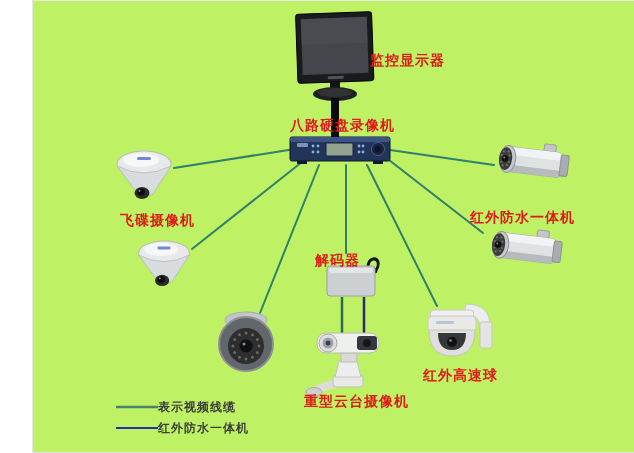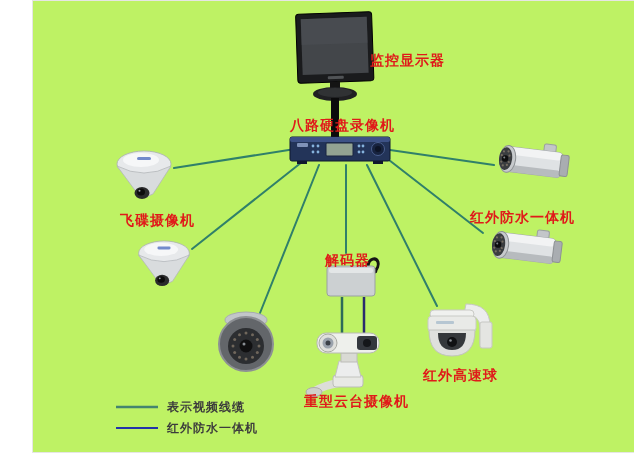--- a/index.html
+++ b/index.html
@@ -10,21 +10,21 @@
     margin-left:32px;
   }
   svg{display:block}
   .lines{position:absolute;left:0;top:0;z-index:1}
   .device{position:absolute;z-index:2}
   .node-label{
     position:absolute;z-index:3;color:#e01a1a;font-weight:bold;
     font-size:14px;line-height:1.15;white-space:nowrap;letter-spacing:1px;
   }
   .legend{position:absolute;left:83px;top:399px;z-index:3;display:flex;flex-direction:column;gap:7px}
-  .legend-row{display:flex;align-items:center;gap:9px;height:14px}
+  .legend-row{display:flex;align-items:center;height:14px}
   .legend-text{font-size:12px;font-weight:600;color:#3c3c3c;letter-spacing:1px;white-space:nowrap}
 </style>
 </head>
 <body>
 
 <div class="canvas">
 
   <svg class="lines" width="634" height="453">
     <g stroke="#30806a" stroke-width="2" stroke-linecap="round" fill="none">
       <path d="M262,148 L141,167"></path>
@@ -211,21 +211,21 @@
       <circle cx="28" cy="42" r="5" fill="#101113"></circle>
       <circle cx="26.5" cy="40.5" r="1.3" fill="#8b9095"></circle>
       <rect x="12" y="21" width="18" height="3" rx="1" fill="#9fb6c9" opacity="0.7"></rect>
     </svg>
   </div>
 
   <div class="node-label" style="left:337px;top:51px">监控显示器</div>
   <div class="node-label" style="left:257px;top:116px">八路硬盘录像机</div>
   <div class="node-label" style="left:87px;top:211px">飞碟摄像机</div>
   <div class="node-label" style="left:437px;top:208px">红外防水一体机</div>
-  <div class="node-label" style="left:292px;top:251px">解码器</div>
+  <div class="node-label" style="left:282px;top:251px">解码器</div>
   <div class="node-label" style="left:390px;top:366px">红外高速球</div>
   <div class="node-label" style="left:271px;top:392px">重型云台摄像机</div>
 
   <div class="legend">
     <div class="legend-row">
       <svg width="42" height="6">
         <line x1="0" y1="3" x2="42" y2="3" stroke-width="2.5" stroke="#44846f"></line>
       </svg>
       <span class="legend-text">表示视频线缆</span>
     </div>

